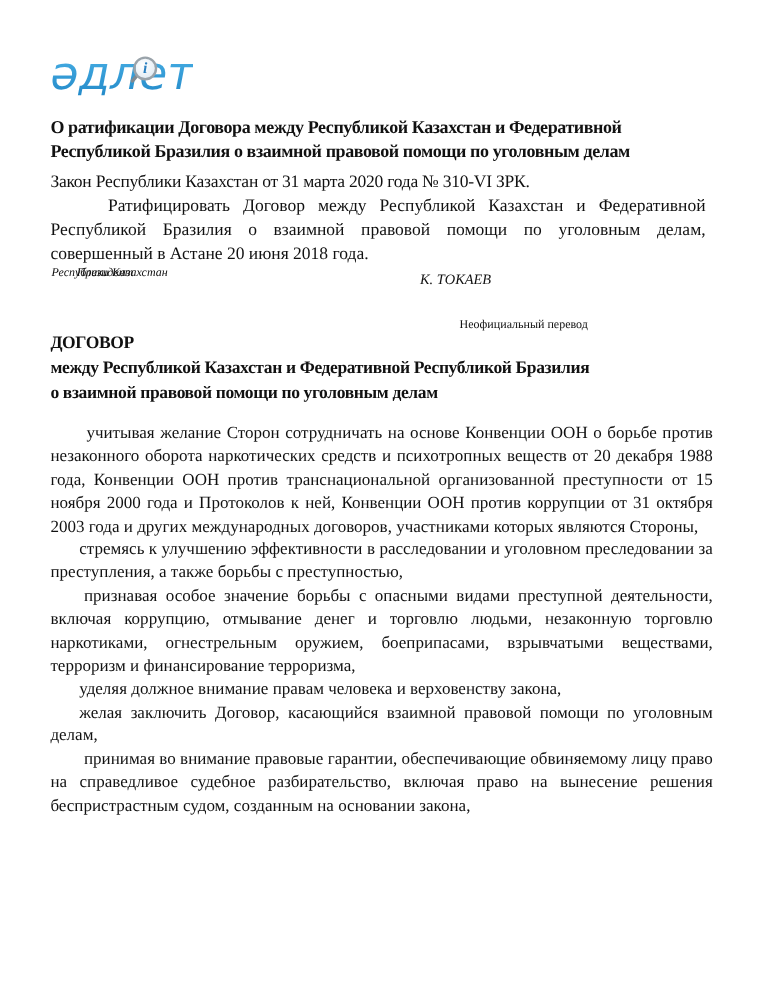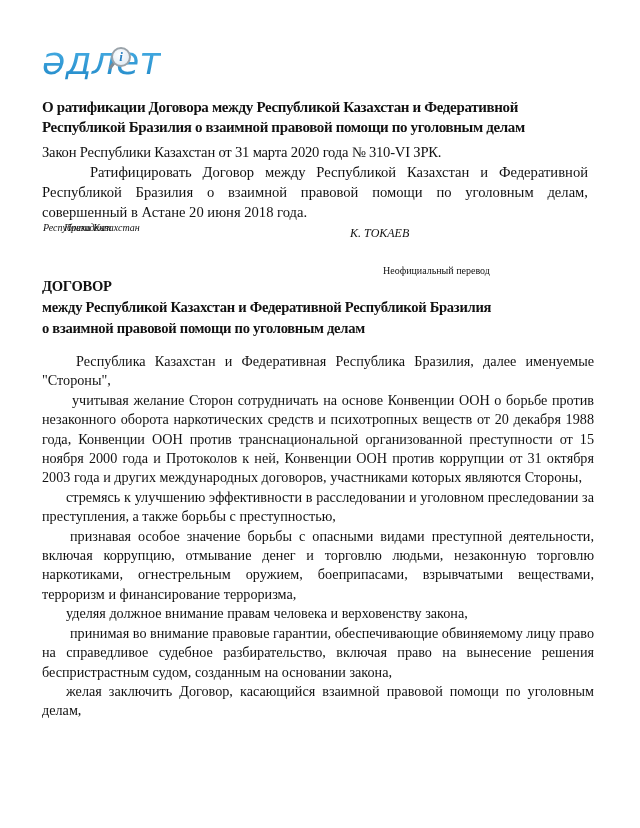--- a/index.html
+++ b/index.html
@@ -176,20 +176,19 @@
 <div class="signatory">К. ТОКАЕВ</div>
 <div class="unofficial">Неофициальный перевод</div>
 
 <div class="treaty-heading">
   <div>ДОГОВОР</div>
   <div>между Республикой Казахстан и Федеративной Республикой Бразилия</div>
   <div>о взаимной правовой помощи по уголовным делам</div>
 </div>
 
 <div class="body-paras">
-  <p class="para">Республика Казахстан и Федеративная Республика Бразилия, далее именуемые "Стороны",</p>
   <p class="para i2">учитывая желание Сторон сотрудничать на основе Конвенции ООН о борьбе против незаконного оборота наркотических средств и психотропных веществ от 20 декабря 1988 года, Конвенции ООН против транснациональной организованной преступности от 15 ноября 2000 года и Протоколов к ней, Конвенции ООН против коррупции от 31 октября 2003 года и других международных договоров, участниками которых являются Стороны,</p>
   <p class="para i3">стремясь к улучшению эффективности в расследовании и уголовном преследовании за преступления, а также борьбы с преступностью,</p>
   <p class="para i4">признавая особое значение борьбы с опасными видами преступной деятельности, включая коррупцию, отмывание денег и торговлю людьми, незаконную торговлю наркотиками, огнестрельным оружием, боеприпасами, взрывчатыми веществами, терроризм и финансирование терроризма,</p>
   <p class="para i3">уделяя должное внимание правам человека и верховенству закона,</p>
+  <p class="para i3">желая заключить Договор, касающийся взаимной правовой помощи по уголовным делам,</p>
   <p class="para i4">принимая во внимание правовые гарантии, обеспечивающие обвиняемому лицу право на справедливое судебное разбирательство, включая право на вынесение решения беспристрастным судом, созданным на основании закона,</p>
-  <p class="para i3">желая заключить Договор, касающийся взаимной правовой помощи по уголовным делам,</p>
 </div>
 
 </body></html>

